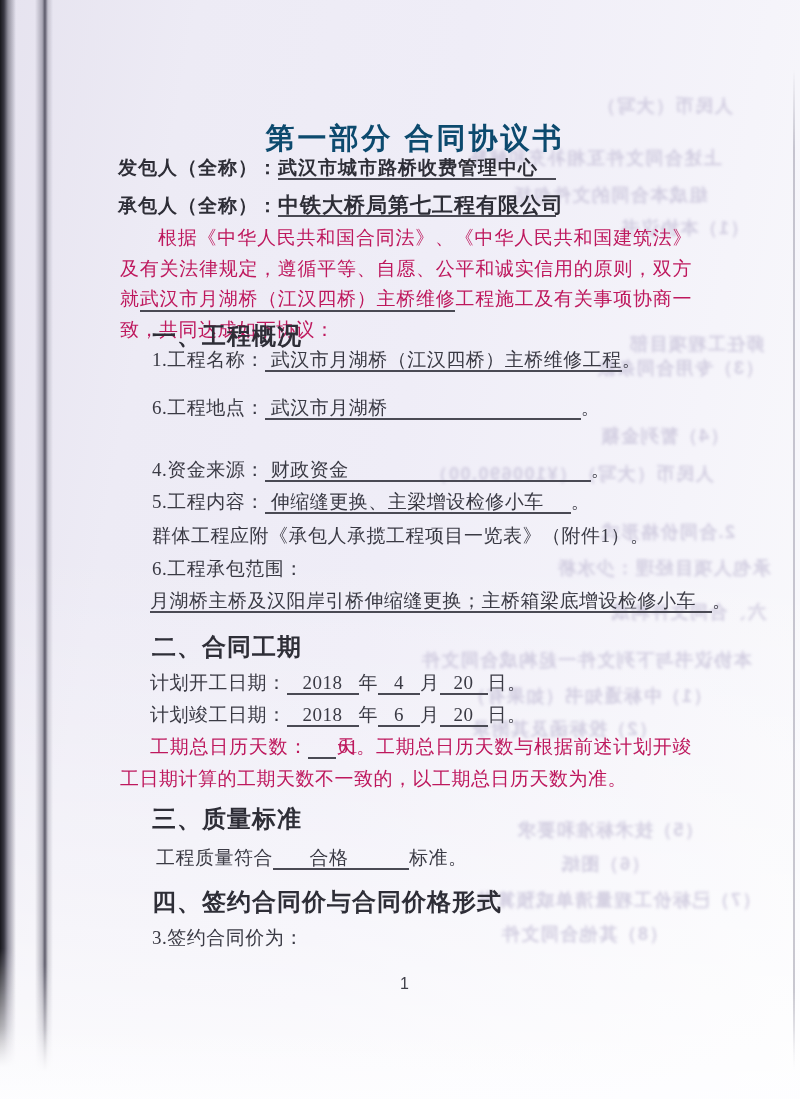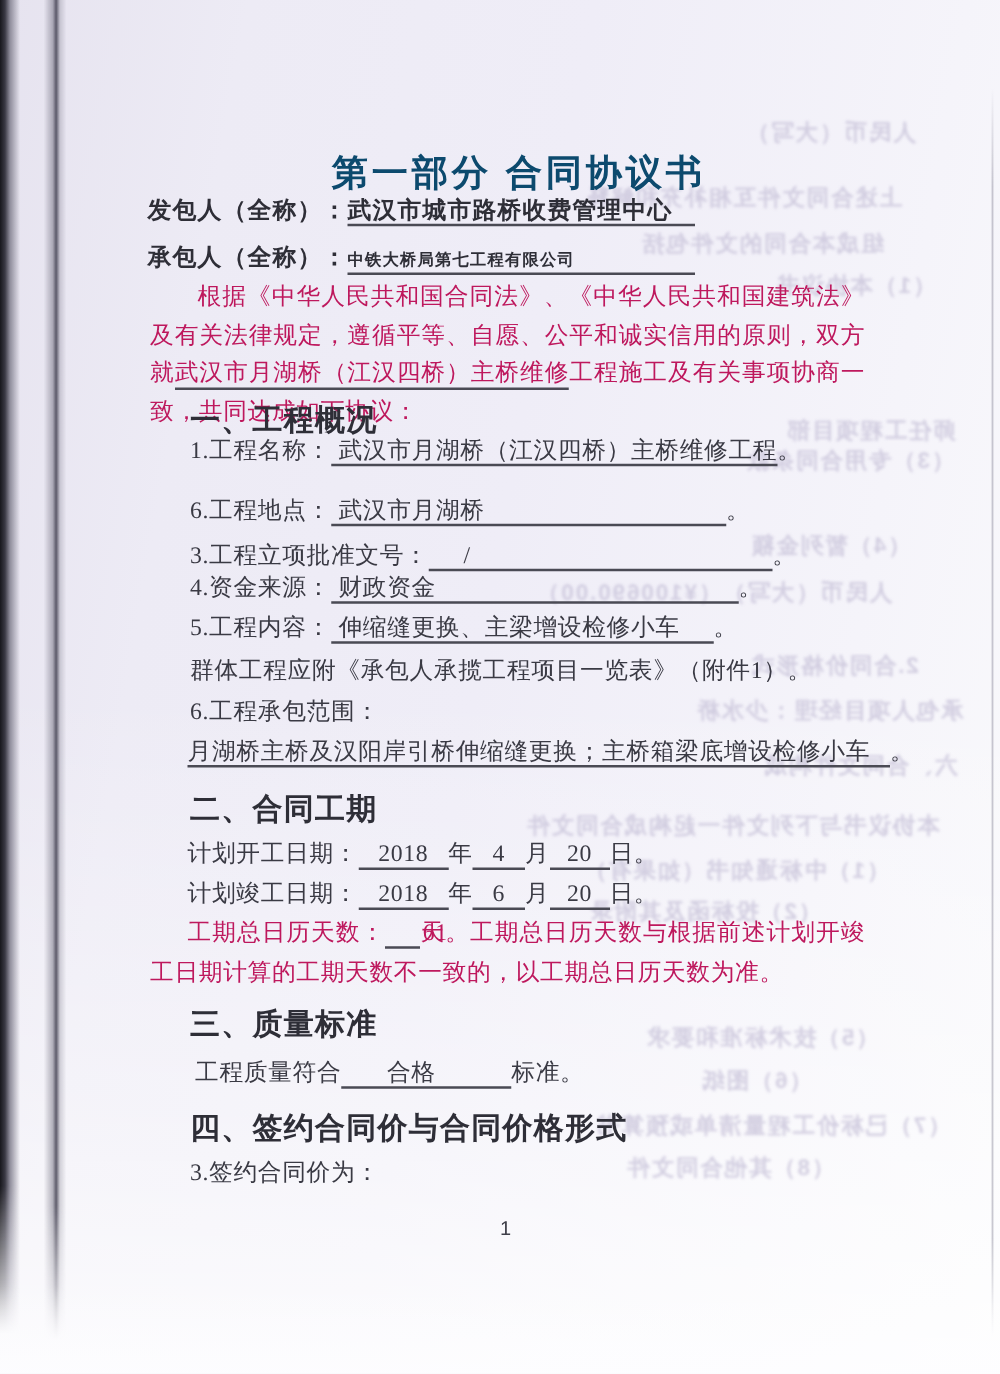--- a/index.html
+++ b/index.html
@@ -74,37 +74,34 @@
     <span class="g" style="top:888px;left:476px">（7）已标价工程量清单或预算书</span>
     <span class="g" style="top:922px;left:500px">（8）其他合同文件</span>
   </div>
 
   <div class="title">第一部分 合同协议书</div>
 
   <div class="txt" style="top:155px;left:118px">
     <span class="hd" style="font-size:19px">发包人（全称）：</span><span class="u hd" style="width:278px;font-size:19px">武汉市城市路桥收费管理中心</span>
   </div>
   <div class="txt" style="top:193px;left:118px">
-    <span class="hd" style="font-size:19px">承包人（全称）：</span><span class="u hd" style="width:278px;font-size:13px">中铁大桥局第七工程有限公司</span>
+    <span class="hd" style="font-size:19px">承包人（全称）：</span><span class="u hd" style="width:278px;font-size:21px">中铁大桥局第七工程有限公司</span>
   </div>
 
   <div class="para" style="top:223px;line-height:30.5px;text-indent:2em">
     <span>根据《中华人民共和国合同法》、《中华人民共和国建筑法》及有关法律规定，遵循平等、自愿、公平和诚实信用的原则，双方就</span><span class="ui">武汉市月湖桥（江汉四桥）主桥维修</span><span>工程施工及有关事项协商一致，共同达成如下协议：</span>
   </div>
 
   <div class="txt hd" style="top:320px;left:152px">一、工程概况</div>
 
   <div class="txt" style="top:347px;left:152px">
     <span>1.工程名称：</span><span class="u" style="min-width:310px;padding-left:6px">武汉市月湖桥（江汉四桥）主桥维修工程</span><span>。</span>
   </div>
   <div class="txt" style="top:395px;left:152px">
     <span>6.工程地点：</span><span class="u" style="width:310px;padding-left:6px">武汉市月湖桥</span><span>。</span>
-  </div>
-  <div class="txt" style="top:431px;left:152px">
-    <span>3.工程立项批准文号：</span><span class="u" style="width:247px;padding-left:28px">/</span><span>。</span>
   </div>
   <div class="txt" style="top:457px;left:152px">
     <span>4.资金来源：</span><span class="u" style="width:320px;padding-left:6px">财政资金</span><span>。</span>
   </div>
   <div class="txt" style="top:489px;left:152px">
     <span>5.工程内容：</span><span class="u" style="min-width:300px;padding-left:6px">伸缩缝更换、主梁增设检修小车</span><span>。</span>
   </div>
   <div class="txt" style="top:523px;left:152px">群体工程应附《承包人承揽工程项目一览表》（附件1）。</div>
   <div class="txt" style="top:556px;left:152px">6.工程承包范围：</div>
   <div class="txt" style="top:588px;left:150px">

